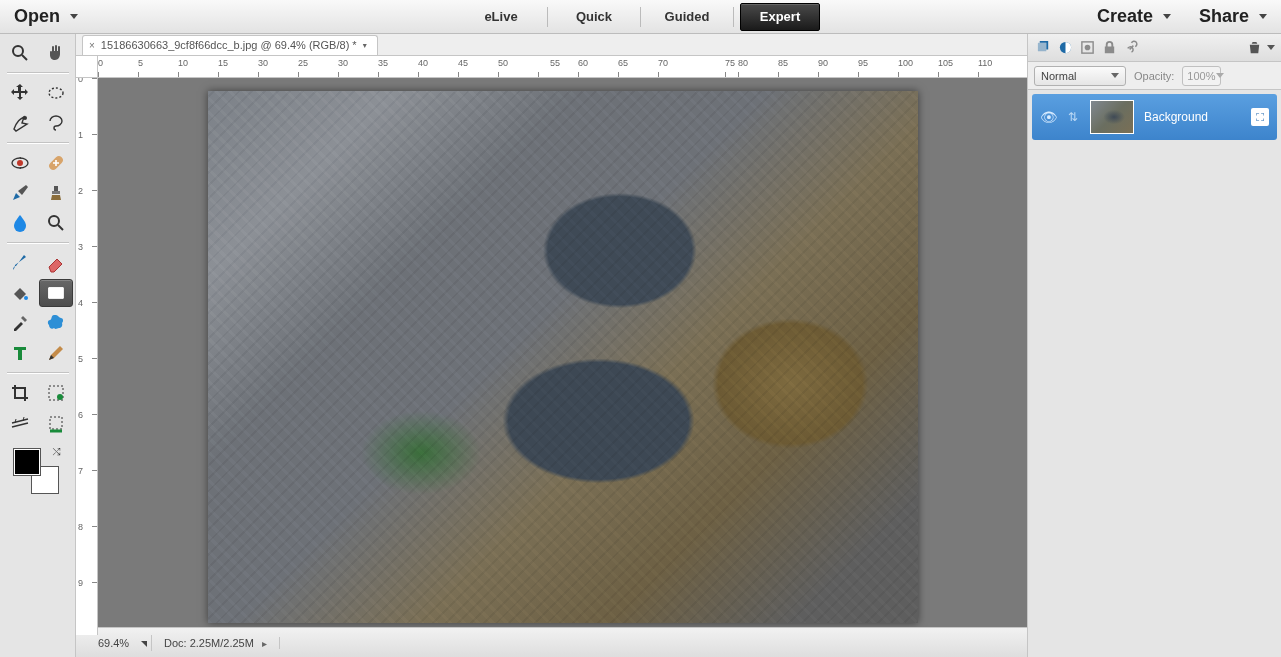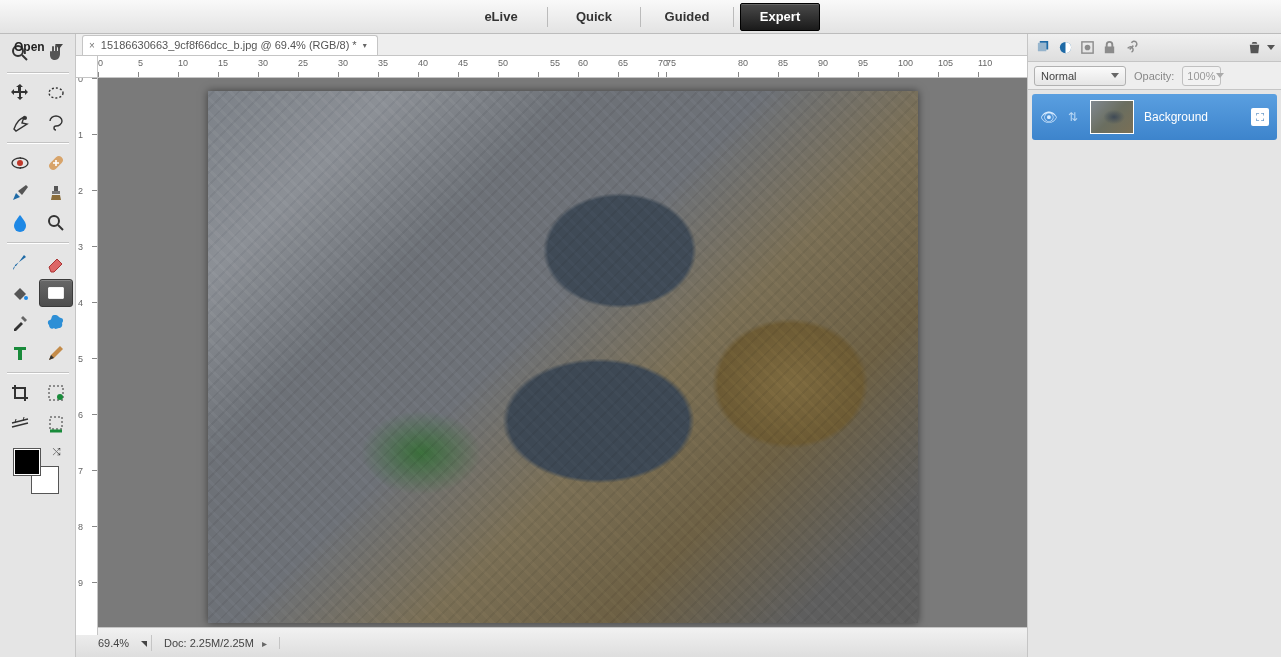--- a/index.html
+++ b/index.html
@@ -21,25 +21,24 @@
     background: linear-gradient(#f9f9f9, #e3e3e3);
     border-bottom: 1px solid #bcbcbc;
     display: flex;
     align-items: stretch;
   }
   .menubar .btn {
     display: flex;
     align-items: center;
     justify-content: center;
     height: 100%;
-    font-size: 12px;
+    font-size: 18px;
     font-weight: 600;
     padding: 0 14px;
     cursor: pointer;
-    margin-top: 30px;
   }
   .menubar .btn .caret {
     margin-left: 10px;
     width: 0; height: 0;
     border-left: 4px solid transparent;
     border-right: 4px solid transparent;
     border-top: 5px solid #444;
   }
   .menubar .left  { display: flex; }
   .menubar .right { display: flex; margin-left: auto; }
@@ -454,20 +453,30 @@
   <div class="modes">
     <div class="mode">eLive</div>
     <div class="sep"></div>
     <div class="mode">Quick</div>
     <div class="sep"></div>
     <div class="mode">Guided</div>
     <div class="sep"></div>
     <div class="mode active">Expert</div>
   </div>
 
+  <div class="right">
+    <div class="btn">
+      <span>Create</span>
+      <span class="caret"></span>
+    </div>
+    <div class="btn">
+      <span>Share</span>
+      <span class="caret"></span>
+    </div>
+  </div>
 </div>
 
 <div class="workspace">
 
   <div class="toolbox" id="toolbox">
       <div class="toolrow">
         <div class="tool">
           <svg viewBox="0 0 20 20">
             <circle cx="8" cy="8" r="5" fill="none" stroke="#333" stroke-width="2"></circle>
             <path d="M12 12l5 5" stroke="#333" stroke-width="2"></path>
@@ -661,21 +670,21 @@
           <div class="tick" style="left: 200px;">25</div>
           <div class="tick" style="left: 240px;">30</div>
           <div class="tick" style="left: 280px;">35</div>
           <div class="tick" style="left: 320px;">40</div>
           <div class="tick" style="left: 360px;">45</div>
           <div class="tick" style="left: 400px;">50</div>
           <div class="tick" style="left: 440px; padding-left: 12px;">55</div>
           <div class="tick" style="left: 480px;">60</div>
           <div class="tick" style="left: 520px;">65</div>
           <div class="tick" style="left: 560px;">70</div>
-          <div class="tick" style="left: 568px;">75</div>
+          <div class="tick" style="left: 627px;">75</div>
           <div class="tick" style="left: 640px;">80</div>
           <div class="tick" style="left: 680px;">85</div>
           <div class="tick" style="left: 720px;">90</div>
           <div class="tick" style="left: 760px;">95</div>
           <div class="tick" style="left: 800px;">100</div>
           <div class="tick" style="left: 840px;">105</div>
           <div class="tick" style="left: 880px;">110</div>
         </div>
       <div class="ruler-v" id="ruler-v">
           <div class="tick" style="top: 0px;">0</div>

